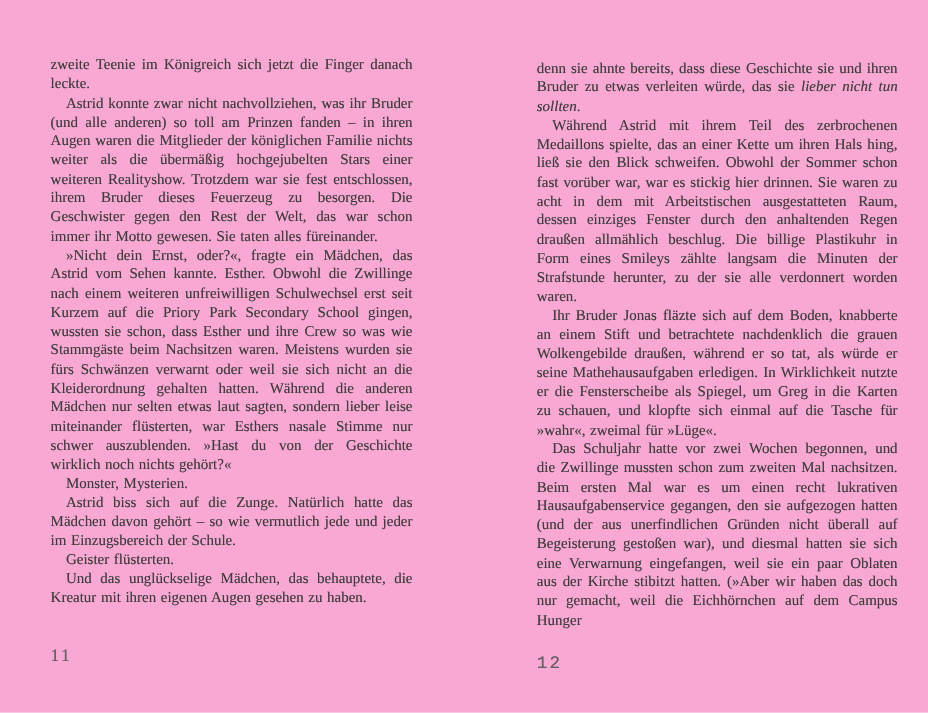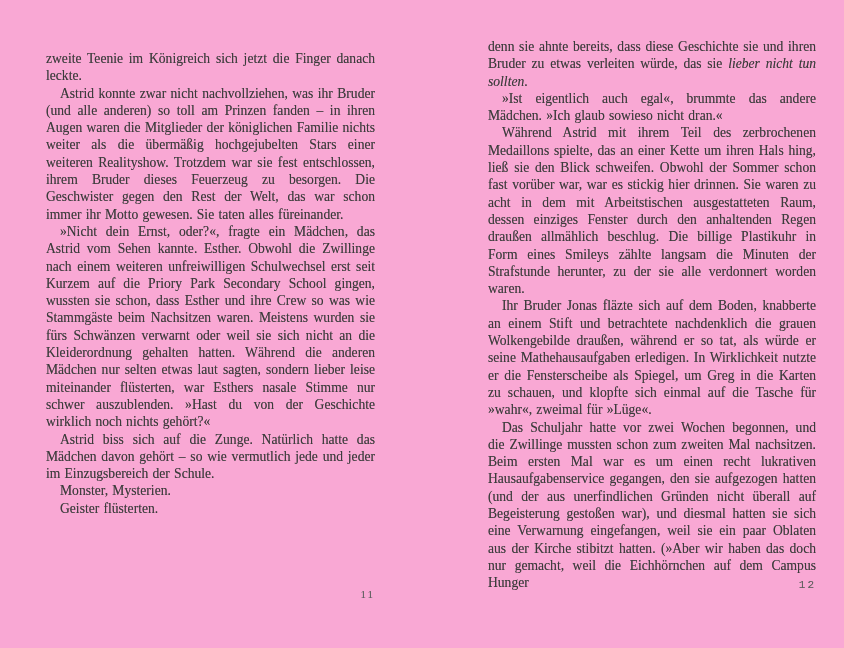--- a/index.html
+++ b/index.html
@@ -12,68 +12,68 @@
   }
   .spread {
     position: relative;
     width: 844px;
     height: 648px;
     background: #f9a8d4;
     font-family: "Liberation Serif", serif;
   }
   .page { position: absolute; }
   .page-left  { left: 46px;  top: 50px; width: 329px; height: 560px; }
-  .page-right { left: 488px; top: 38px; width: 328px; height: 564px; }
+  .page-right { left: 488px; top: 53px; width: 328px; height: 564px; }
   .textblock p {
     margin: 0;
     padding: 0;
     font-size: 13.6px;
     line-height: 17.3px;
     text-align: justify;
     text-indent: 14px;
     color: #3c3c3c;
     word-spacing: 0.8px;
     text-shadow: 0 0 0.5px rgba(60,60,60,0.5);
   }
   .textblock p.no-indent { text-indent: 0; }
   .textblock em { font-style: italic; }
   .folio {
     position: absolute;
     left: 0;
     width: 100%;
-    text-align: right;
-    font-size: 11px;
+    text-align: left;
+    font-size: 16px;
     letter-spacing: 2px;
     color: #606060;
     text-shadow: 0 0 0.5px rgba(90,90,90,0.5);
   }
   .page-left  .folio { top: 538px; }
   .page-right .folio { top: 541px; font-family: Liberation Mono, monospace; }
 </style>
 </head>
 <body>
 
 <div class="spread">
 
   <section class="page page-left">
     <div class="textblock">
       <p class="no-indent">zweite Teenie im Königreich sich jetzt die Finger danach leckte.</p>
       <p>Astrid konnte zwar nicht nachvollziehen, was ihr Bruder (und alle anderen) so toll am Prinzen fanden – in ihren Augen waren die Mitglieder der königlichen Familie nichts weiter als die übermäßig hochgejubelten Stars einer weiteren Realityshow. Trotzdem war sie fest entschlossen, ihrem Bruder dieses Feuerzeug zu besorgen. Die Geschwister gegen den Rest der Welt, das war schon immer ihr Motto gewesen. Sie taten alles füreinander.</p>
       <p>»Nicht dein Ernst, oder?«, fragte ein Mädchen, das Astrid vom Sehen kannte. Esther. Obwohl die Zwillinge nach einem weiteren unfreiwilligen Schulwechsel erst seit Kurzem auf die Priory Park Secondary School gingen, wussten sie schon, dass Esther und ihre Crew so was wie Stammgäste beim Nachsitzen waren. Meistens wurden sie fürs Schwänzen verwarnt oder weil sie sich nicht an die Kleiderordnung gehalten hatten. Während die anderen Mädchen nur selten etwas laut sagten, sondern lieber leise miteinander flüsterten, war Esthers nasale Stimme nur schwer auszublenden. »Hast du von der Geschichte wirklich noch nichts gehört?«</p>
+      <p>Monster, Mysterien.</p>
       <p>Astrid biss sich auf die Zunge. Natürlich hatte das Mädchen davon gehört – so wie vermutlich jede und jeder im Einzugsbereich der Schule.</p>
-      <p>Monster, Mysterien.</p>
       <p>Geister flüsterten.</p>
+      <p>Und das unglückselige Mädchen, das behauptete, die Kreatur mit ihren eigenen Augen gesehen zu haben.</p>
     </div>
     <div class="folio">11</div>
   </section>
 
   <section class="page page-right">
     <div class="textblock">
       <p class="no-indent"><span>denn sie ahnte bereits, dass diese Geschichte sie und ihren Bruder zu etwas verleiten würde, das sie </span><em>lieber nicht tun sollten</em><span>.</span></p>
-      <p>»Ist eigentlich auch egal«, brummte das andere Mädchen. »Ich glaub sowieso nicht dran.«</p>
       <p>Während Astrid mit ihrem Teil des zerbrochenen Medaillons spielte, das an einer Kette um ihren Hals hing, ließ sie den Blick schweifen. Obwohl der Sommer schon fast vorüber war, war es stickig hier drinnen. Sie waren zu acht in dem mit Arbeitstischen ausgestatteten Raum, dessen einziges Fenster durch den anhaltenden Regen draußen allmählich beschlug. Die billige Plastikuhr in Form eines Smileys zählte langsam die Minuten der Strafstunde herunter, zu der sie alle verdonnert worden waren.</p>
       <p>Ihr Bruder Jonas fläzte sich auf dem Boden, knabberte an einem Stift und betrachtete nachdenklich die grauen Wolkengebilde draußen, während er so tat, als würde er seine Mathehausaufgaben erledigen. In Wirklichkeit nutzte er die Fensterscheibe als Spiegel, um Greg in die Karten zu schauen, und klopfte sich einmal auf die Tasche für »wahr«, zweimal für »Lüge«.</p>
       <p>Das Schuljahr hatte vor zwei Wochen begonnen, und die Zwillinge mussten schon zum zweiten Mal nachsitzen. Beim ersten Mal war es um einen recht lukrativen Hausaufgabenservice gegangen, den sie aufgezogen hatten (und der aus unerfindlichen Gründen nicht überall auf Begeisterung gestoßen war), und diesmal hatten sie sich eine Verwarnung eingefangen, weil sie ein paar Oblaten aus der Kirche stibitzt hatten. (»Aber wir haben das doch nur gemacht, weil die Eichhörnchen auf dem Campus Hunger</p>
     </div>
     <div class="folio">12</div>
   </section>
 
 </div>
 
 </body></html>

